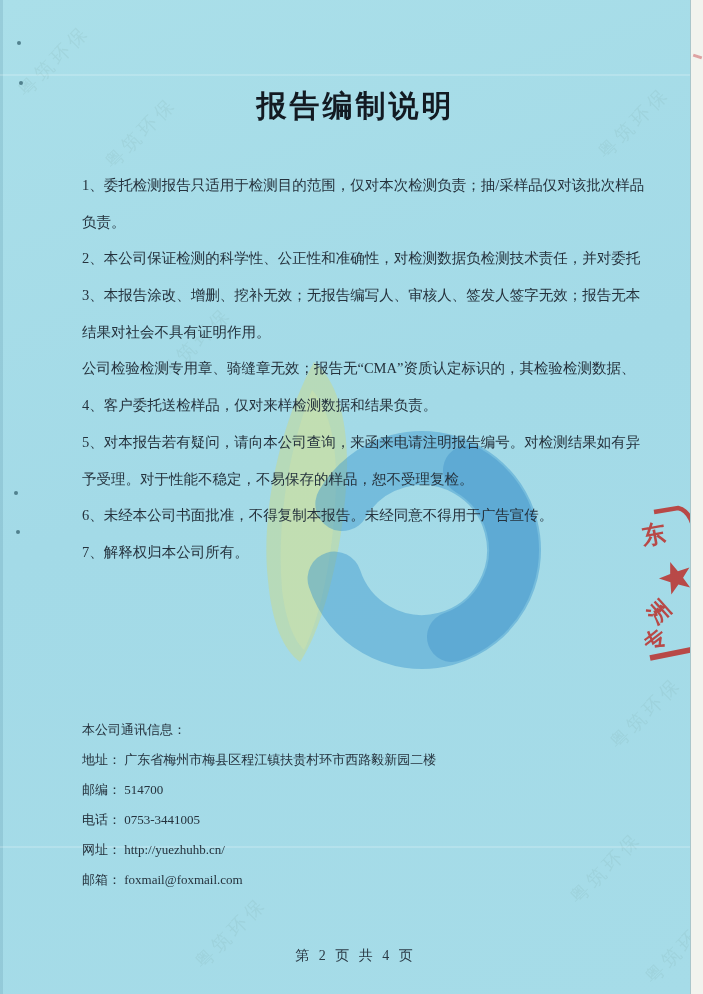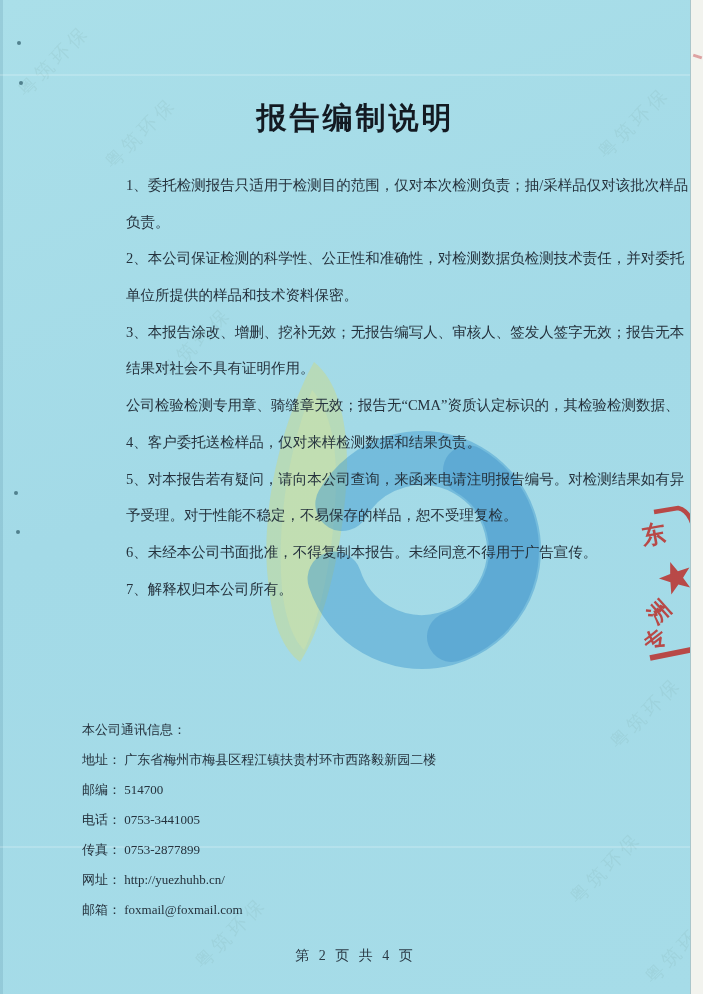--- a/index.html
+++ b/index.html
@@ -23,27 +23,27 @@
   .crease{position:absolute;left:0;width:703px;height:2px;background:rgba(255,255,255,.18);}
   .staple-dot{
     position:absolute;width:4px;height:4px;border-radius:50%;
     background:#3c6a78;opacity:.8;
   }
   .doc-title{
     position:absolute;top:82px;left:20px;right:12px;
     text-align:center;
     font-family:"Liberation Sans", sans-serif;
     font-weight:bold;font-size:30px;letter-spacing:3px;
-    color:#131a22;margin:16px;
+    color:#131a22;margin:4px;
   }
   .notes{
     position:absolute;top:167px;left:82px;right:40px;
     font-size:14.5px;
   }
-  .note-line{height:36.7px;line-height:36.7px;white-space:nowrap;margin-left:44px;}
+  .note-line{height:36.7px;line-height:36.7px;white-space:nowrap;}
   .contact{
     position:absolute;top:715px;left:82px;right:40px;
     font-size:13px;
   }
   .contact-line{height:30px;line-height:30px;white-space:nowrap;}
   .page-footer{
     position:absolute;top:947px;left:20px;right:12px;
     text-align:center;font-size:14px;letter-spacing:3px;color:#2a3944;
   }
   .logo-wm{position:absolute;top:350px;left:252px;pointer-events:none;}
@@ -90,37 +90,35 @@
   <div class="staple-dot" style="top:81px;left:19px"></div>
   <div class="staple-dot" style="top:491px;left:14px"></div>
   <div class="staple-dot" style="top:530px;left:16px"></div>
 
   <h1 class="doc-title">报告编制说明</h1>
 
   <div class="notes">
     <div class="note-line">1、委托检测报告只适用于检测目的范围，仅对本次检测负责；抽/采样品仅对该批次样品</div>
     <div class="note-line">负责。</div>
     <div class="note-line">2、本公司保证检测的科学性、公正性和准确性，对检测数据负检测技术责任，并对委托</div>
-    <div class="note-line">单位所提供的样品和技术资料保密。</div>
     <div class="note-line">3、本报告涂改、增删、挖补无效；无报告编写人、审核人、签发人签字无效；报告无本</div>
     <div class="note-line">结果对社会不具有证明作用。</div>
     <div class="note-line">公司检验检测专用章、骑缝章无效；报告无“CMA”资质认定标识的，其检验检测数据、</div>
     <div class="note-line">4、客户委托送检样品，仅对来样检测数据和结果负责。</div>
     <div class="note-line">5、对本报告若有疑问，请向本公司查询，来函来电请注明报告编号。对检测结果如有异</div>
     <div class="note-line">予受理。对于性能不稳定，不易保存的样品，恕不受理复检。</div>
     <div class="note-line">6、未经本公司书面批准，不得复制本报告。未经同意不得用于广告宣传。</div>
     <div class="note-line">7、解释权归本公司所有。</div>
   </div>
 
   <div class="contact">
     <div class="contact-line">本公司通讯信息：</div>
     <div class="contact-line">地址： 广东省梅州市梅县区程江镇扶贵村环市西路毅新园二楼</div>
     <div class="contact-line">邮编： 514700</div>
     <div class="contact-line">电话： 0753-3441005</div>
-    <div class="contact-line">传真： 0753-2877899</div>
     <div class="contact-line">网址： http://yuezhuhb.cn/</div>
     <div class="contact-line">邮箱： foxmail@foxmail.com</div>
   </div>
 
   <div class="page-footer">第 2 页 共 4 页</div>
 
   <svg class="stamp" width="64" height="175" viewBox="0 0 64 175">
     <path d="M16,14 L40,10 Q55,13 58,44" fill="none" stroke="#bb3531" stroke-width="4.5"></path>
     <text x="4" y="45" font-size="24" fill="#bb3531" font-family="Liberation Sans, sans-serif" font-weight="bold" transform="rotate(-10 14 38)">东</text>
     <polygon points="0,-17 4.1,-5.7 16.2,-5.3 6.7,2.2 10,13.8 0,7 -10,13.8 -6.7,2.2 -16.2,-5.3 -4.1,-5.7" transform="translate(38,80) rotate(-20)" fill="#bb3531"></polygon>

